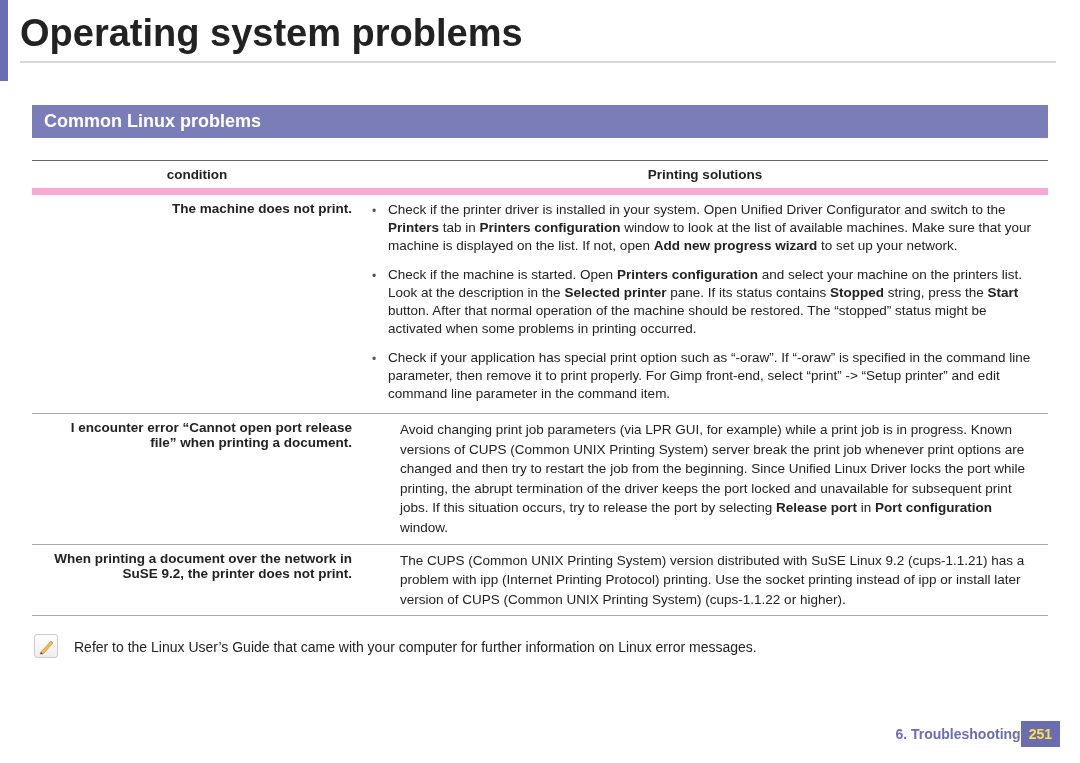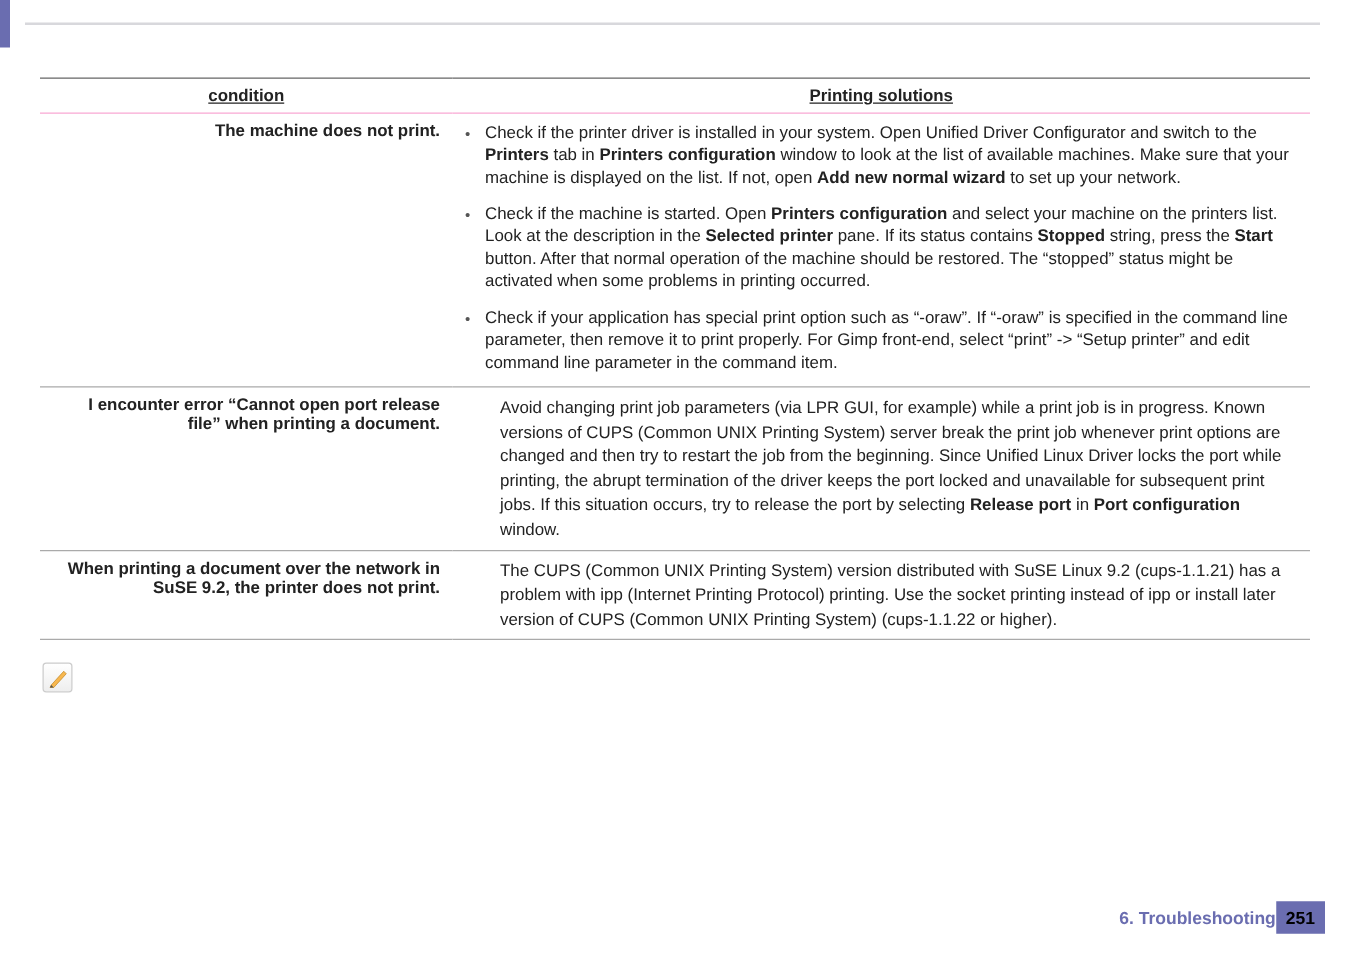--- a/index.html
+++ b/index.html
@@ -42,23 +42,22 @@
   }
   table.troubleshoot {
     width: 100%;
     border-collapse: collapse;
     font-size: 13.5px;
   }
   table.troubleshoot th {
     font-weight: 700;
     padding: 6px 8px;
     border-top: 1px solid #666;
-    border-bottom: 1px solid #f9a8d4;
+    border-bottom: 7px solid #f9a8d4;
     font-style: normal;
-    text-decoration: underline;
   }
   table.troubleshoot td {
     padding: 6px 10px;
     vertical-align: top;
     border-bottom: 1px solid #aaa;
   }
   table.troubleshoot td.cond {
     width: 330px;
     font-weight: 700;
     text-align: right;
@@ -104,52 +103,54 @@
     display: flex;
     align-items: center;
   }
   .footer-chapter {
     color: #6a6db0;
     font-weight: 700;
     font-size: 14px;
   }
   .footer-page {
     background: #6a6db0;
-    color: #000000;
+    color: #fde047;
     font-weight: 700;
     font-size: 14px;
     padding: 5px 8px;
   }
   b { font-weight:700; }
 </style>
 </head>
 <body>
 
 <div class="top-rule">
+  <div class="page-title">Operating system problems</div>
   <div class="title-underline"></div>
 </div>
 
 <div class="content">
+  <div class="section-header">Common Linux problems</div>
 
   <table class="troubleshoot">
     <thead>
       <tr>
         <th>condition</th>
         <th>Printing solutions</th>
       </tr>
     </thead>
     <tbody>
 
       <tr>
         <td class="cond">The machine does not print.</td>
         <td>
           <div class="bullet-item">
             <div class="bullet-dot">•</div>
             <div>
-              <span>Check if the printer driver is installed in your system. Open Unified Driver Configurator and switch to the </span><b>Printers</b><span> tab in </span><b>Printers configuration</b><span> window to look at the list of available machines. Make sure that your machine is displayed on the list. If not, open </span><b>Add new normal wizard</b><span> to set up your network.</span>
+              <span>Check if the printer driver is installed in your system. Open Unified Driver Configurator and switch to the </span><b>Printers</b><span> tab in </span><b>Printers configuration</b><span> window to look at the list of available machines. Make sure that your machine is displayed on the list. If not, open </span><b>Add new progress wizard</b><span> to set up your network.</span>
             </div>
           </div>
           <div class="bullet-item">
             <div class="bullet-dot">•</div>
             <div>
               <span>Check if the machine is started. Open </span><b>Printers configuration</b><span> and select your machine on the printers list. Look at the description in the </span><b>Selected printer</b><span> pane. If its status contains </span><b>Stopped</b><span> string, press the </span><b>Start</b><span> button. After that normal operation of the machine should be restored. The “stopped” status might be activated when some problems in printing occurred.</span>
             </div>
           </div>
           <div class="bullet-item" style="margin-bottom:4px;">
             <div class="bullet-dot">•</div>
@@ -178,19 +179,20 @@
     </tbody>
   </table>
 
   <div class="note-block">
     <div class="note-icon">
       <svg width="18" height="18" viewBox="0 0 18 18">
         <path d="M3 15 L13 4 L15 6 L5 17 L2 17 Z" fill="#f8b74e" stroke="#c08a2a" stroke-width="0.6"></path>
         <path d="M2 17 L3 15 L5 17 Z" fill="#555"></path>
       </svg>
     </div>
+    <div class="note-text">Refer to the Linux User’s Guide that came with your computer for further information on Linux error messages.</div>
   </div>
 </div>
 
 <div class="footer">
   <span class="footer-chapter">6.  Troubleshooting</span>
   <span class="footer-page">251</span>
 </div>
 
 </body></html>

